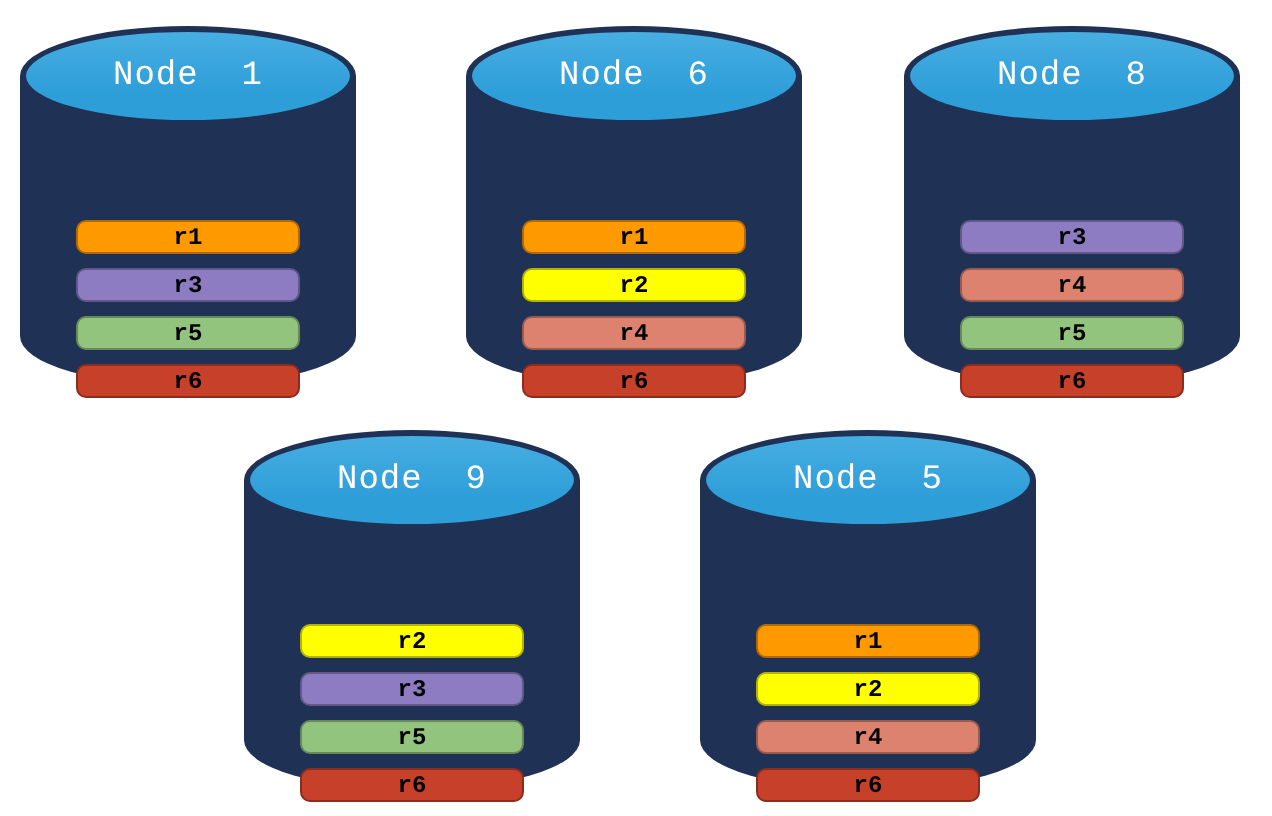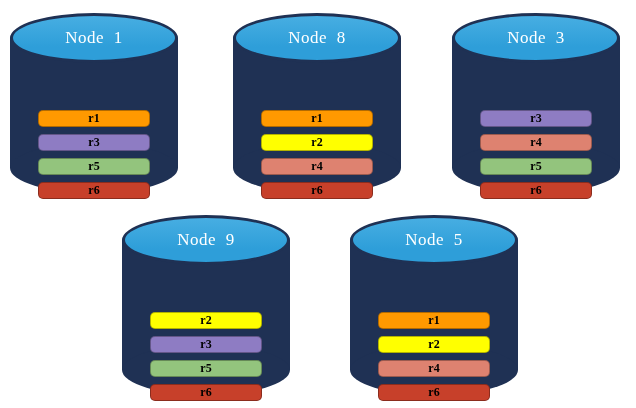--- a/index.html
+++ b/index.html
@@ -1,21 +1,21 @@
 <!DOCTYPE html>
 <html style="--bg: #FFFFFF; --navy: #1F3154; --blue: #2E9ED9; --blue-hi: #47AEE2;"><head>
 <meta charset="utf-8">
 <style>
   html, body { margin: 0; padding: 0; background: #fff; }
   .canvas {
     position: relative;
     width: 636px;
     height: 408px;
     background: var(--bg, #fff);
-    font-family: Liberation Serif, serif;
+    font-family: Liberation Mono, monospace;
     overflow: hidden;
   }
   .cylinder { position: absolute; width: 168px; height: 180px; }
   .cyl-body {
     position: absolute; left: 0; right: 0; top: 25px; height: 130px;
     background: var(--navy);
   }
   .cyl-bottom {
     position: absolute; left: 0; right: 0; bottom: 0; height: 50px;
     border-radius: 50%;
@@ -73,35 +73,35 @@
       <div class="bar" style="background: rgb(142, 124, 195);">r3</div>
       <div class="bar" style="background: rgb(147, 196, 125);">r5</div>
       <div class="bar" style="background: rgb(199, 64, 42);">r6</div>
     </div>
   </div>
 
   <div class="cylinder pos-n2">
     <div class="cyl-body"></div>
     <div class="cyl-bottom"></div>
     <div class="cyl-top">
-      <span class="node-label">Node  8</span>
+      <span class="node-label">Node  6</span>
     </div>
     <div class="bars">
       <div class="bar" style="background: rgb(255, 153, 0);">r1</div>
       <div class="bar" style="background: rgb(255, 255, 0);">r2</div>
       <div class="bar" style="background: rgb(222, 130, 112);">r4</div>
       <div class="bar" style="background: rgb(199, 64, 42);">r6</div>
     </div>
   </div>
 
   <div class="cylinder pos-n3">
     <div class="cyl-body"></div>
     <div class="cyl-bottom"></div>
     <div class="cyl-top">
-      <span class="node-label">Node  3</span>
+      <span class="node-label">Node  8</span>
     </div>
     <div class="bars">
       <div class="bar" style="background: rgb(142, 124, 195);">r3</div>
       <div class="bar" style="background: rgb(222, 130, 112);">r4</div>
       <div class="bar" style="background: rgb(147, 196, 125);">r5</div>
       <div class="bar" style="background: rgb(199, 64, 42);">r6</div>
     </div>
   </div>
 
   <div class="cylinder pos-n4">

